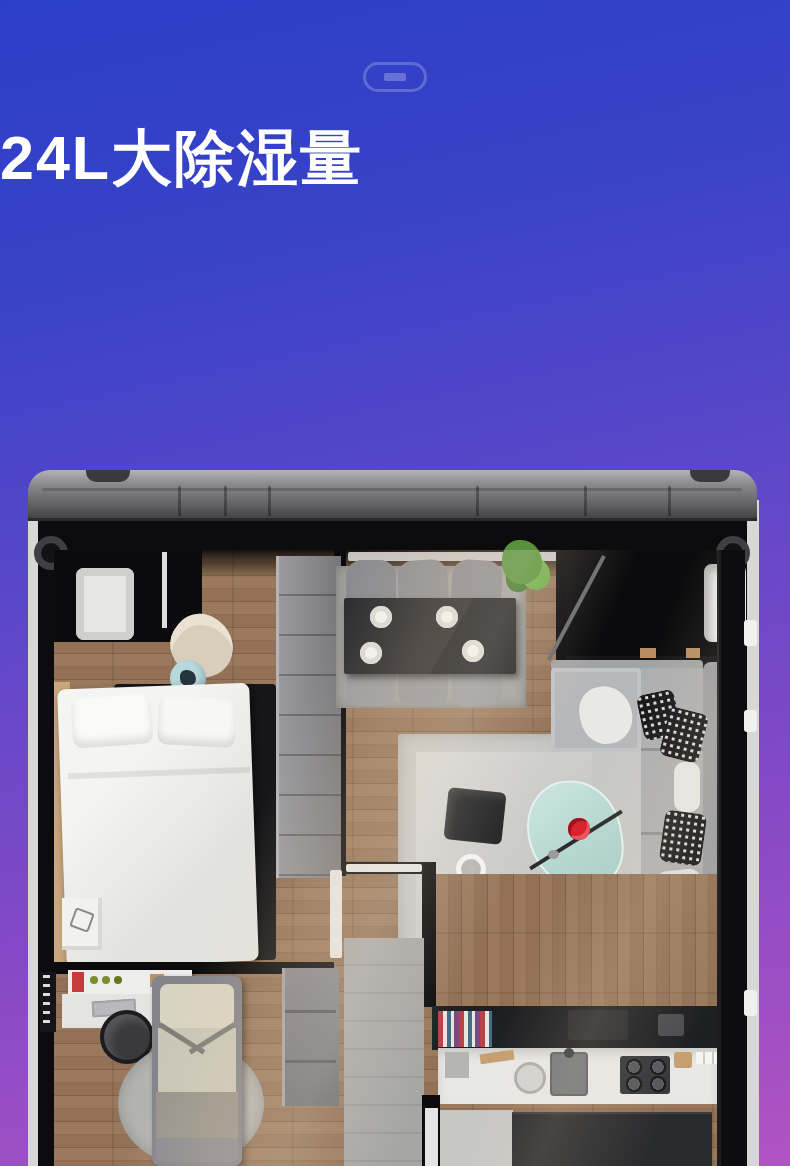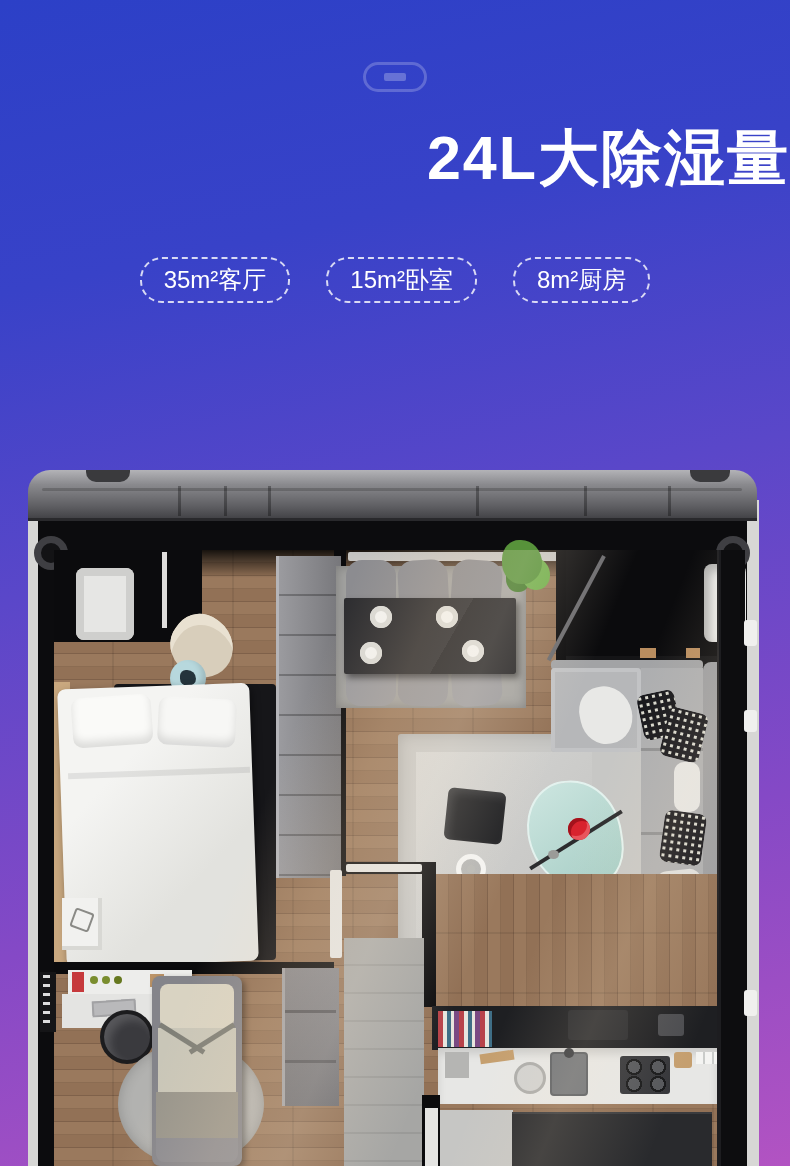--- a/index.html
+++ b/index.html
@@ -1,19 +1,19 @@
 <!DOCTYPE html>
 <html><head>
 <meta charset="utf-8">
 <style>
   html,body{margin:0;padding:0;}
   body{width:790px;height:1166px;overflow:hidden;position:relative;
        font-family:"Liberation Sans", sans-serif;
        background:linear-gradient(168deg,#2c40c7 0%,#3842c8 22%,#5a47c9 45%,#8549c6 72%,#b253c2 100%);}
-  .hero{position:absolute;top:0;left:0;width:790px;text-align:right;color:#ffffff;}
+  .hero{position:absolute;top:0;left:0;width:790px;text-align:left;color:#ffffff;}
   .device-icon{margin:62px auto 0;width:58px;height:24px;border:3px solid rgba(255,255,255,0.22);
        border-radius:15px;position:relative;}
   .device-icon .bar{position:absolute;left:50%;top:50%;transform:translate(-50%,-50%);
        width:22px;height:8px;background:rgba(255,255,255,0.26);border-radius:2px;}
   h1{margin:28px 0 0;font-size:61px;line-height:77px;font-weight:700;letter-spacing:2px;color:#fff;}
   h1 .line{display:block;}
   .badges{margin-top:60px;display:flex;justify-content:center;gap:36px;}
   .badge{height:42px;line-height:42px;padding:0 22px;border:2px dashed rgba(255,255,255,0.8);
        border-radius:22px;font-size:24px;color:#fff;white-space:nowrap;}
   
@@ -38,25 +38,20 @@
 </head>
 <body>
 
 <div class="hero">
   <div class="device-icon">
       <span class="bar"></span>
     </div>
   <h1>
     <span class="line">24L大除湿量</span>
   </h1>
-  <div class="badges">
-    <span class="badge">35m²客厅</span>
-    <span class="badge">15m²卧室</span>
-    <span class="badge">8m²厨房</span>
-  </div>
 </div>
 
 <div class="floorplan">
 
   <i class="fp" style="left:0;top:30px;width:12px;height:666px;background:#d7d7d5;border-right:2px solid #9a9a98;"></i>
   <i class="fp" style="left:717px;top:30px;width:12px;height:666px;background:#d7d7d5;border-left:2px solid #9a9a98;"></i>
   <i class="fp" style="left:10px;top:42px;width:709px;height:654px;background:#0c0c0e;"></i>
 
   <i class="fp roof" style="left:0;top:0;width:729px;height:48px;"></i>
   <i class="fp" style="left:14px;top:18px;width:700px;height:3px;background:rgba(0,0,0,0.18);border-radius:2px;"></i>

